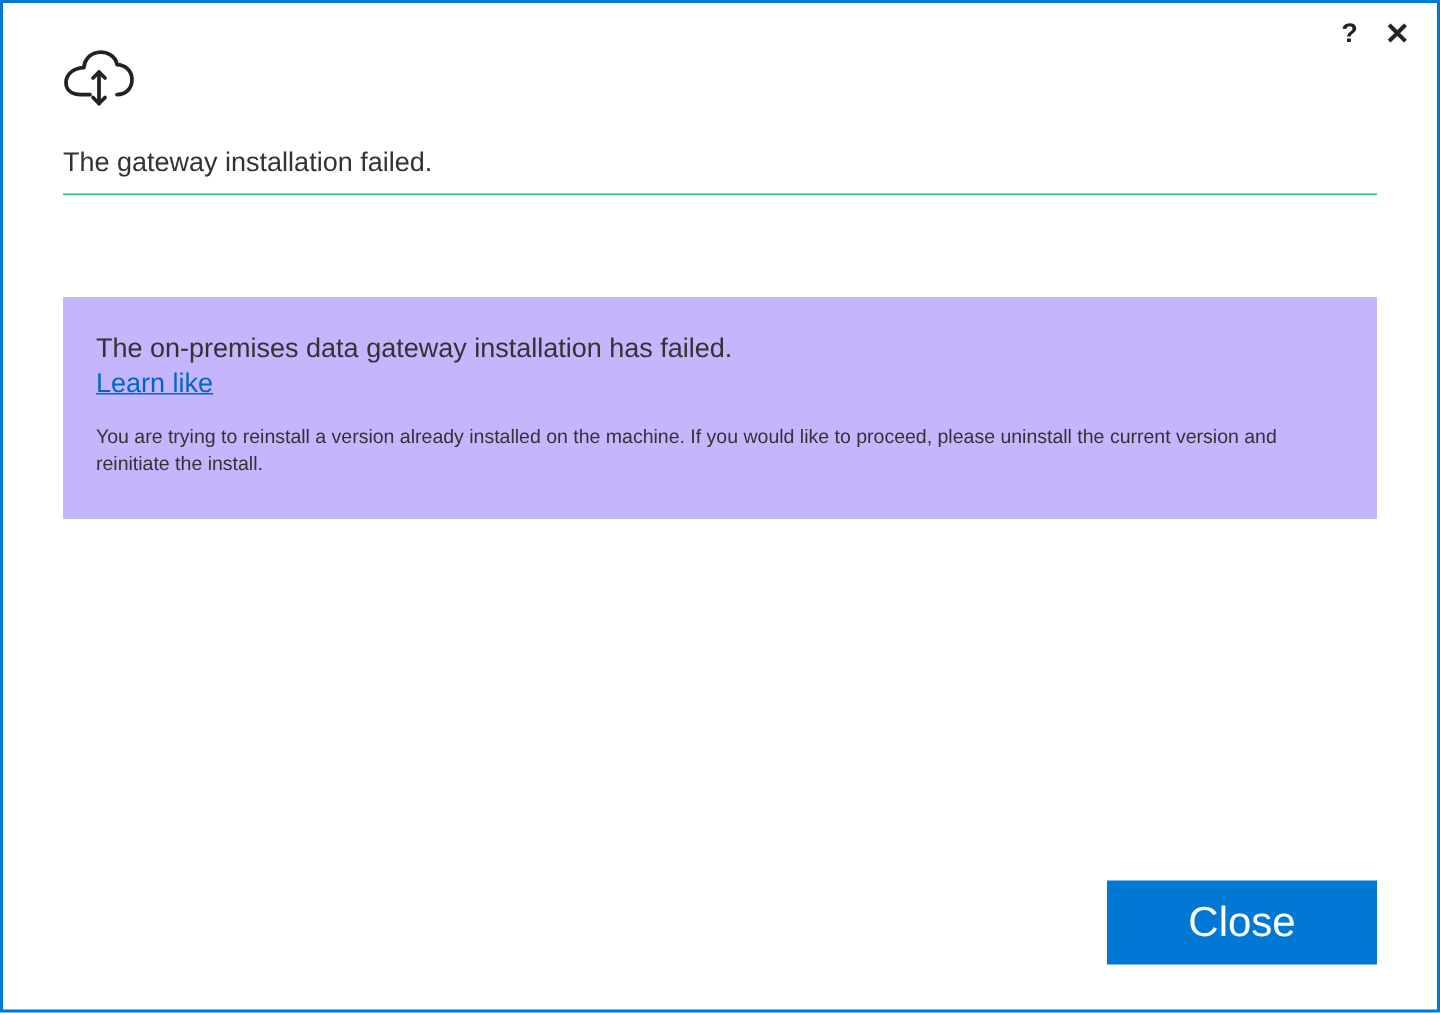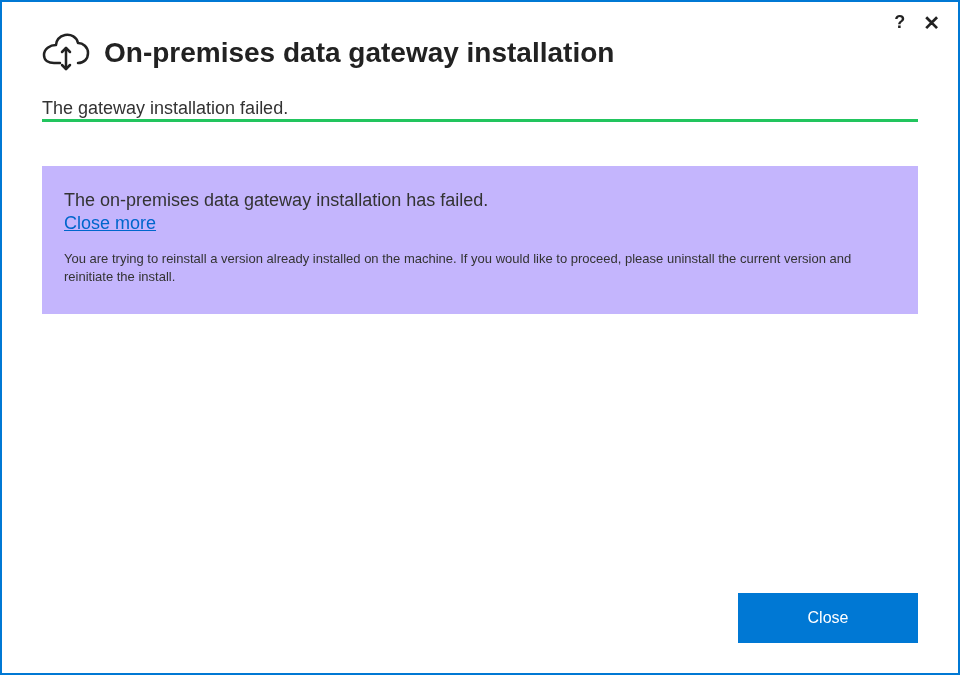--- a/index.html
+++ b/index.html
@@ -64,22 +64,23 @@
       font-weight: 600;
       color: #222;
     }
     .content {
       padding: 0 40px;
       flex: 1;
     }
     .status-line {
       font-size: 18px;
       color: #333;
-      border-bottom: 3px solid #22c55e;
-      margin-bottom: 44px;
+      padding-bottom: 10px;
+      border-bottom: 1px solid #22c55e;
+      margin-bottom: 68px;
     }
     .error-box {
       background: #c4b5fd;
       padding: 24px 22px 28px 22px;
     }
     .error-box .err-msg {
       font-size: 18px;
       color: #333;
       margin-bottom: 2px;
     }
@@ -98,21 +99,21 @@
     }
     .footer {
       padding: 0 40px 30px 0;
       display: flex;
       justify-content: flex-end;
     }
     .btn-primary {
       background: #0078d4;
       color: #ffffff;
       border: none;
-      font-size: 16px;
+      font-size: 28px;
       padding: 12px 48px;
       cursor: pointer;
       font-family: inherit;
       min-width: 180px;
       min-height: 50px;
     }
   </style>
 </head>
 <body>
 
@@ -125,29 +126,28 @@
 
   <div class="header">
     <div class="icon-wrap">
       <svg viewBox="0 0 48 40" width="48" height="40" fill="none" stroke="#222" stroke-width="2.5">
         <path d="M36 30 C42 30 46 26 46 20 C46 14 41 10 36 10 C35 4 29 1 23 2 C17 3 14 8 14 12 C8 12 2 16 2 22 C2 28 7 30 12 30 L18 30" stroke-linecap="round" stroke-linejoin="round"></path>
         <line x1="24" y1="15" x2="24" y2="36" stroke-linecap="round"></line>
         <polyline points="20,19 24,15 28,19" stroke-linecap="round" stroke-linejoin="round"></polyline>
         <polyline points="20,32 24,36 28,32" stroke-linecap="round" stroke-linejoin="round"></polyline>
       </svg>
     </div>
-    <h1>On-premises data gateway installation</h1>
   </div>
 
   <div class="content">
     <div class="status-line">The gateway installation failed.</div>
 
     <div class="error-box">
       <div class="err-msg">The on-premises data gateway installation has failed.</div>
-      <a class="learn-link">Close more</a>
+      <a class="learn-link">Learn like</a>
       <div class="detail">You are trying to reinstall a version already installed on the machine. If you would like to proceed, please uninstall the current version and reinitiate the install.</div>
     </div>
   </div>
 
   <div class="footer">
     <button class="btn-primary">Close</button>
   </div>
 
 </div>
 

